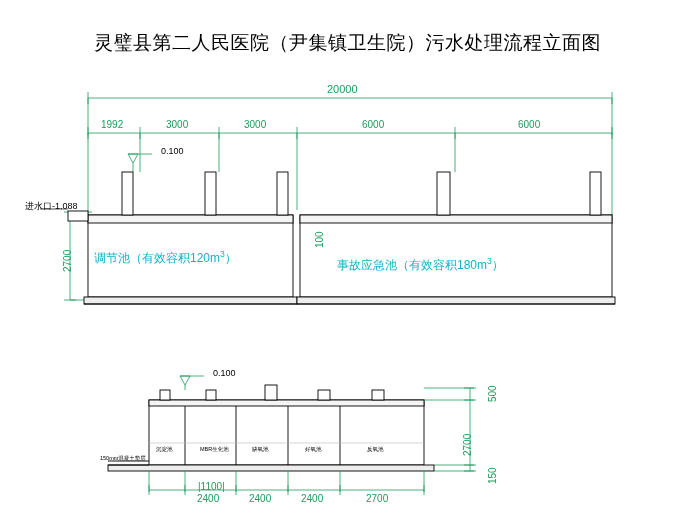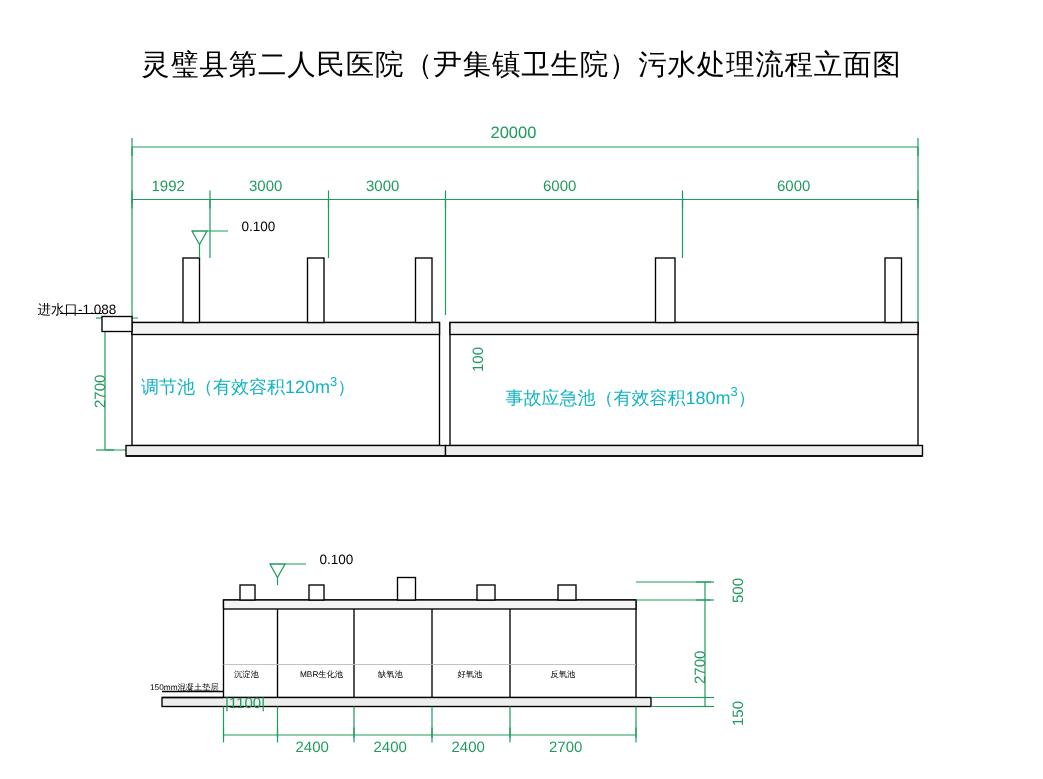--- a/index.html
+++ b/index.html
@@ -233,21 +233,21 @@
   <div class="lbl blk-lbl" style="left:193px; top:368px;">0.100</div>
 
   <div class="lbl tiny-lbl" style="left:100px; top:455px;">150mm混凝土垫层</div>
 
   <div class="lbl tiny-lbl" style="left:156px; top:446px;">沉淀池</div>
   <div class="lbl tiny-lbl" style="left:200px; top:446px;">MBR生化池</div>
   <div class="lbl tiny-lbl" style="left:252px; top:446px;">缺氧池</div>
   <div class="lbl tiny-lbl" style="left:305px; top:446px;">好氧池</div>
   <div class="lbl tiny-lbl" style="left:367px; top:446px;">反氧池</div>
 
-  <div class="lbl dim-lbl" style="left:150px; top:464px;">|<span>1100</span>|</div>
+  <div class="lbl dim-lbl" style="left:150px; top:481px;padding-left:48px;">|<span>1100</span>|</div>
   <div class="lbl dim-lbl" style="left:197px; top:493px;">2400</div>
   <div class="lbl dim-lbl" style="left:249px; top:493px;">2400</div>
   <div class="lbl dim-lbl" style="left:301px; top:493px;">2400</div>
   <div class="lbl dim-lbl" style="left:366px; top:493px;">2700</div>
 
   <div class="lbl dim-lbl vert" style="left:487px; top:402px;">500</div>
   <div class="lbl dim-lbl vert" style="left:462px; top:456px;">2700</div>
   <div class="lbl dim-lbl vert" style="left:487px; top:484px;">150</div>
 
 </div>

